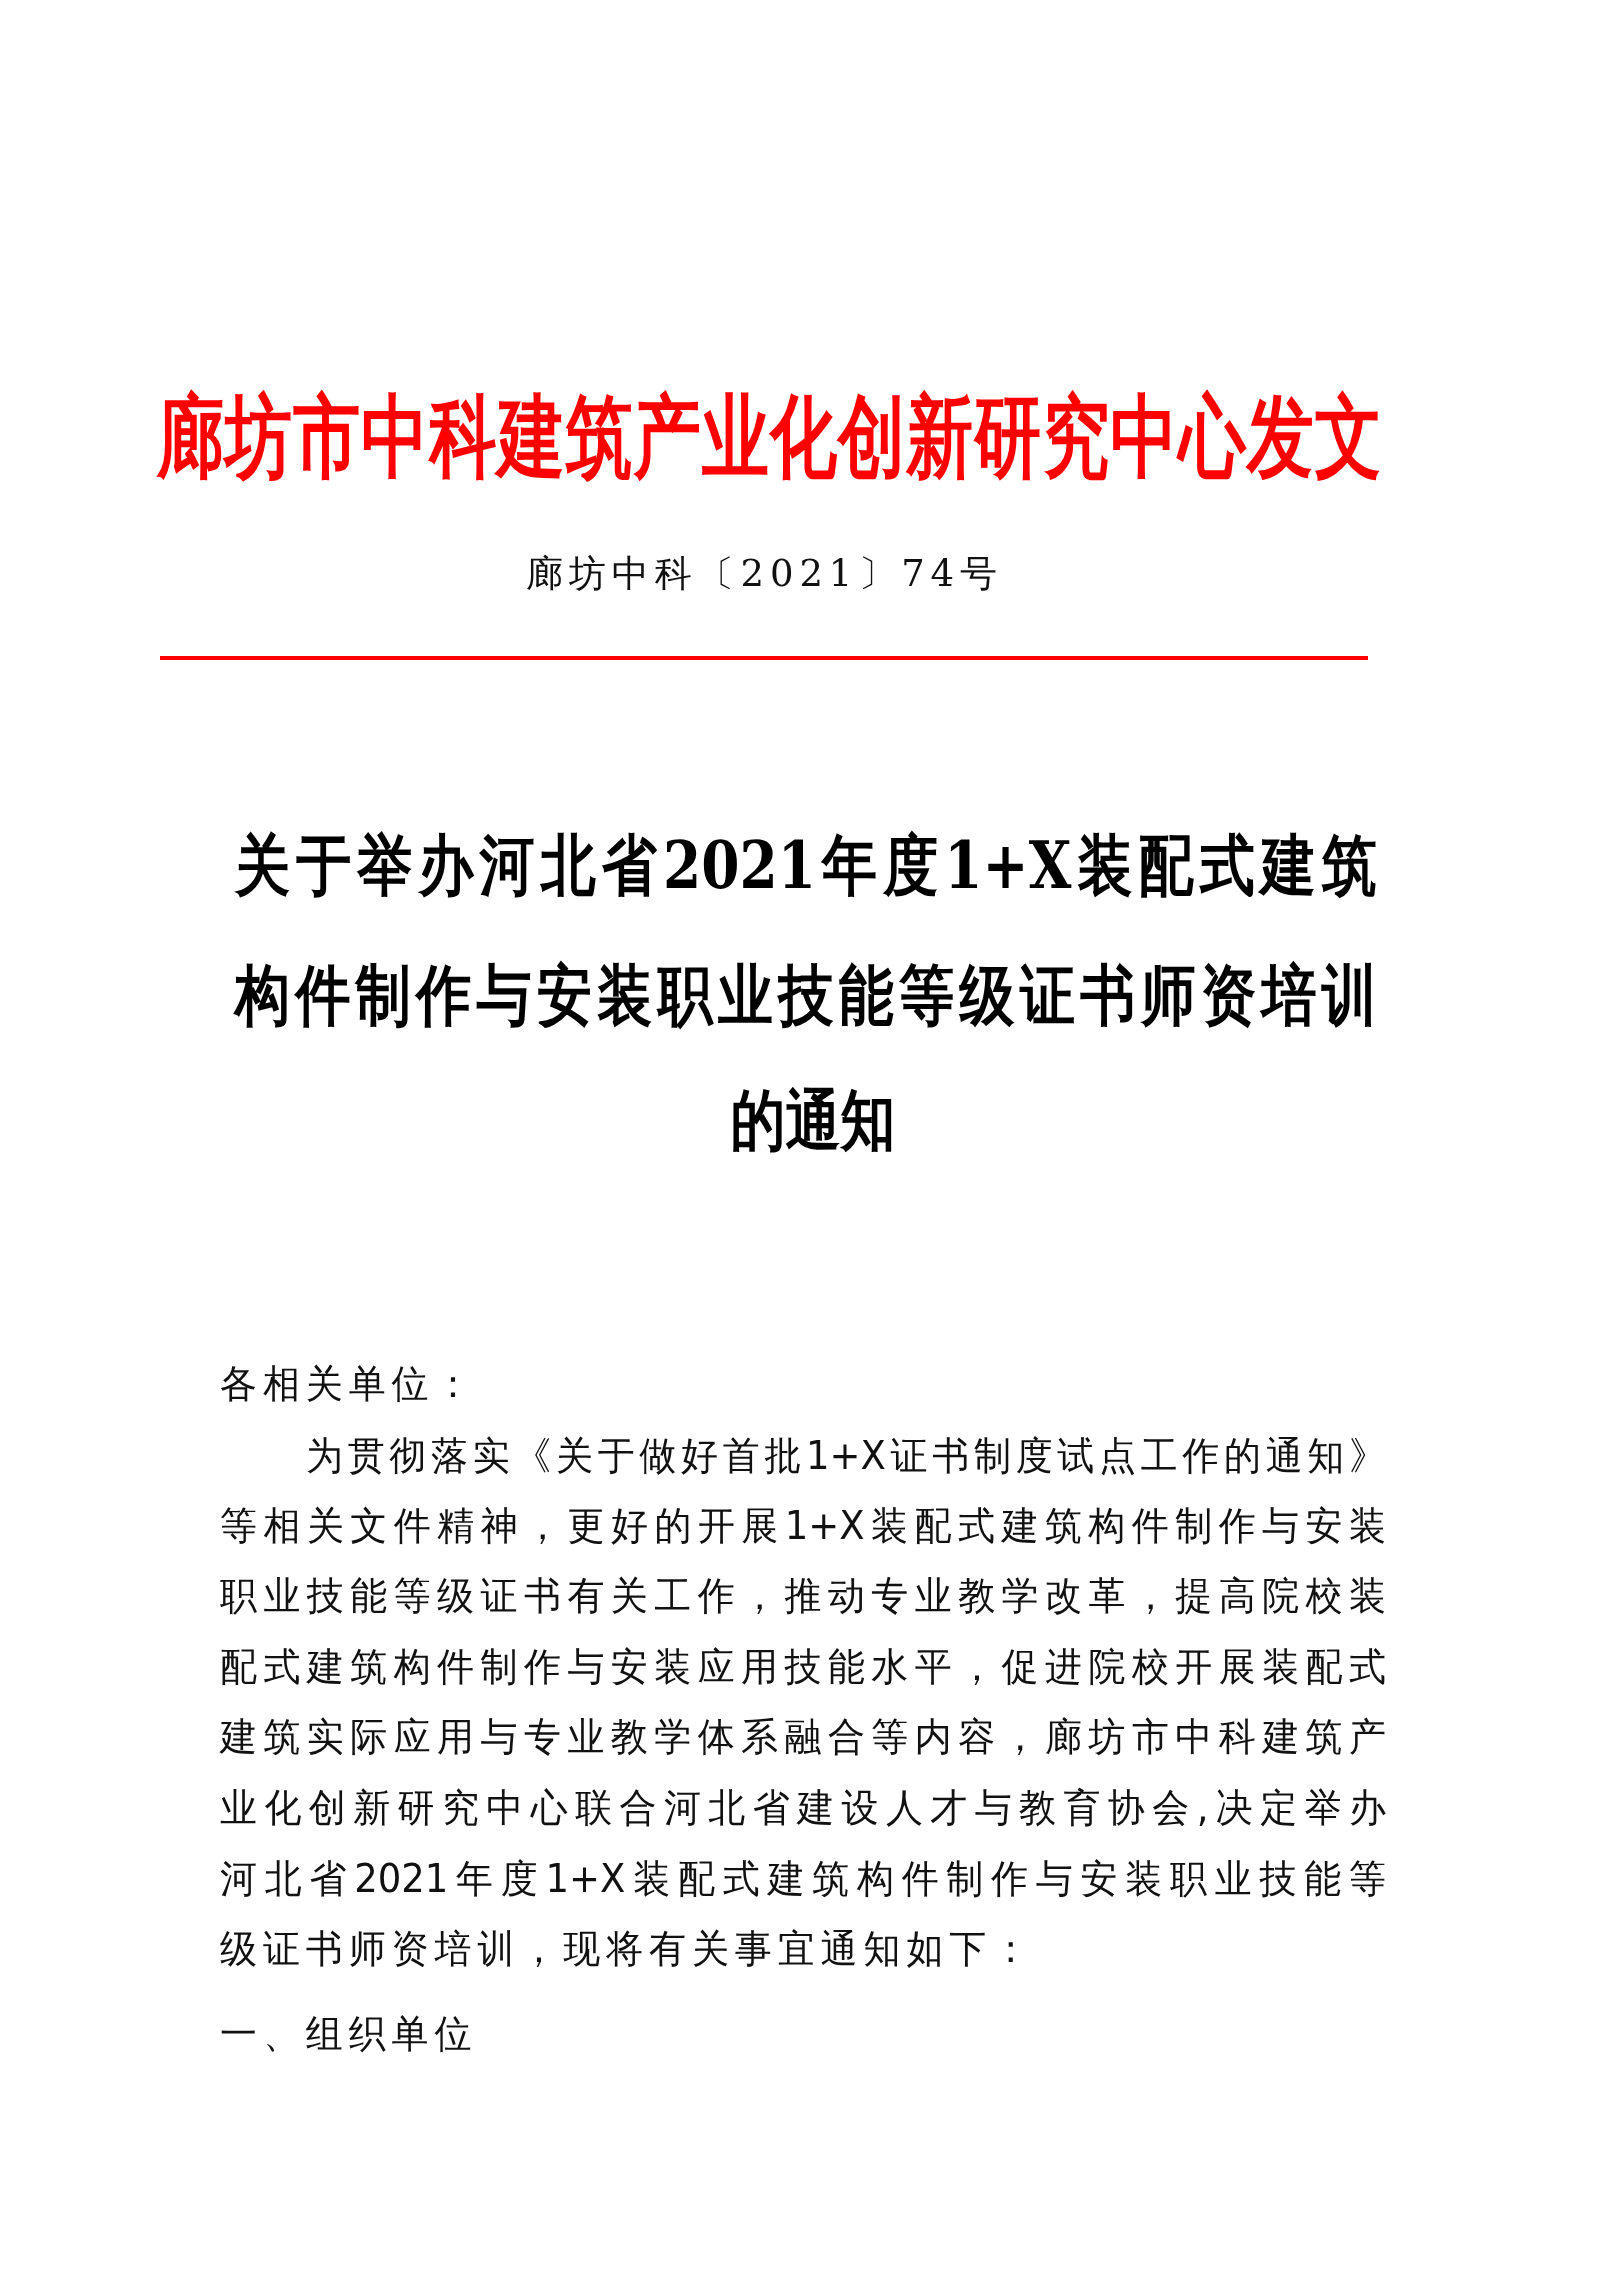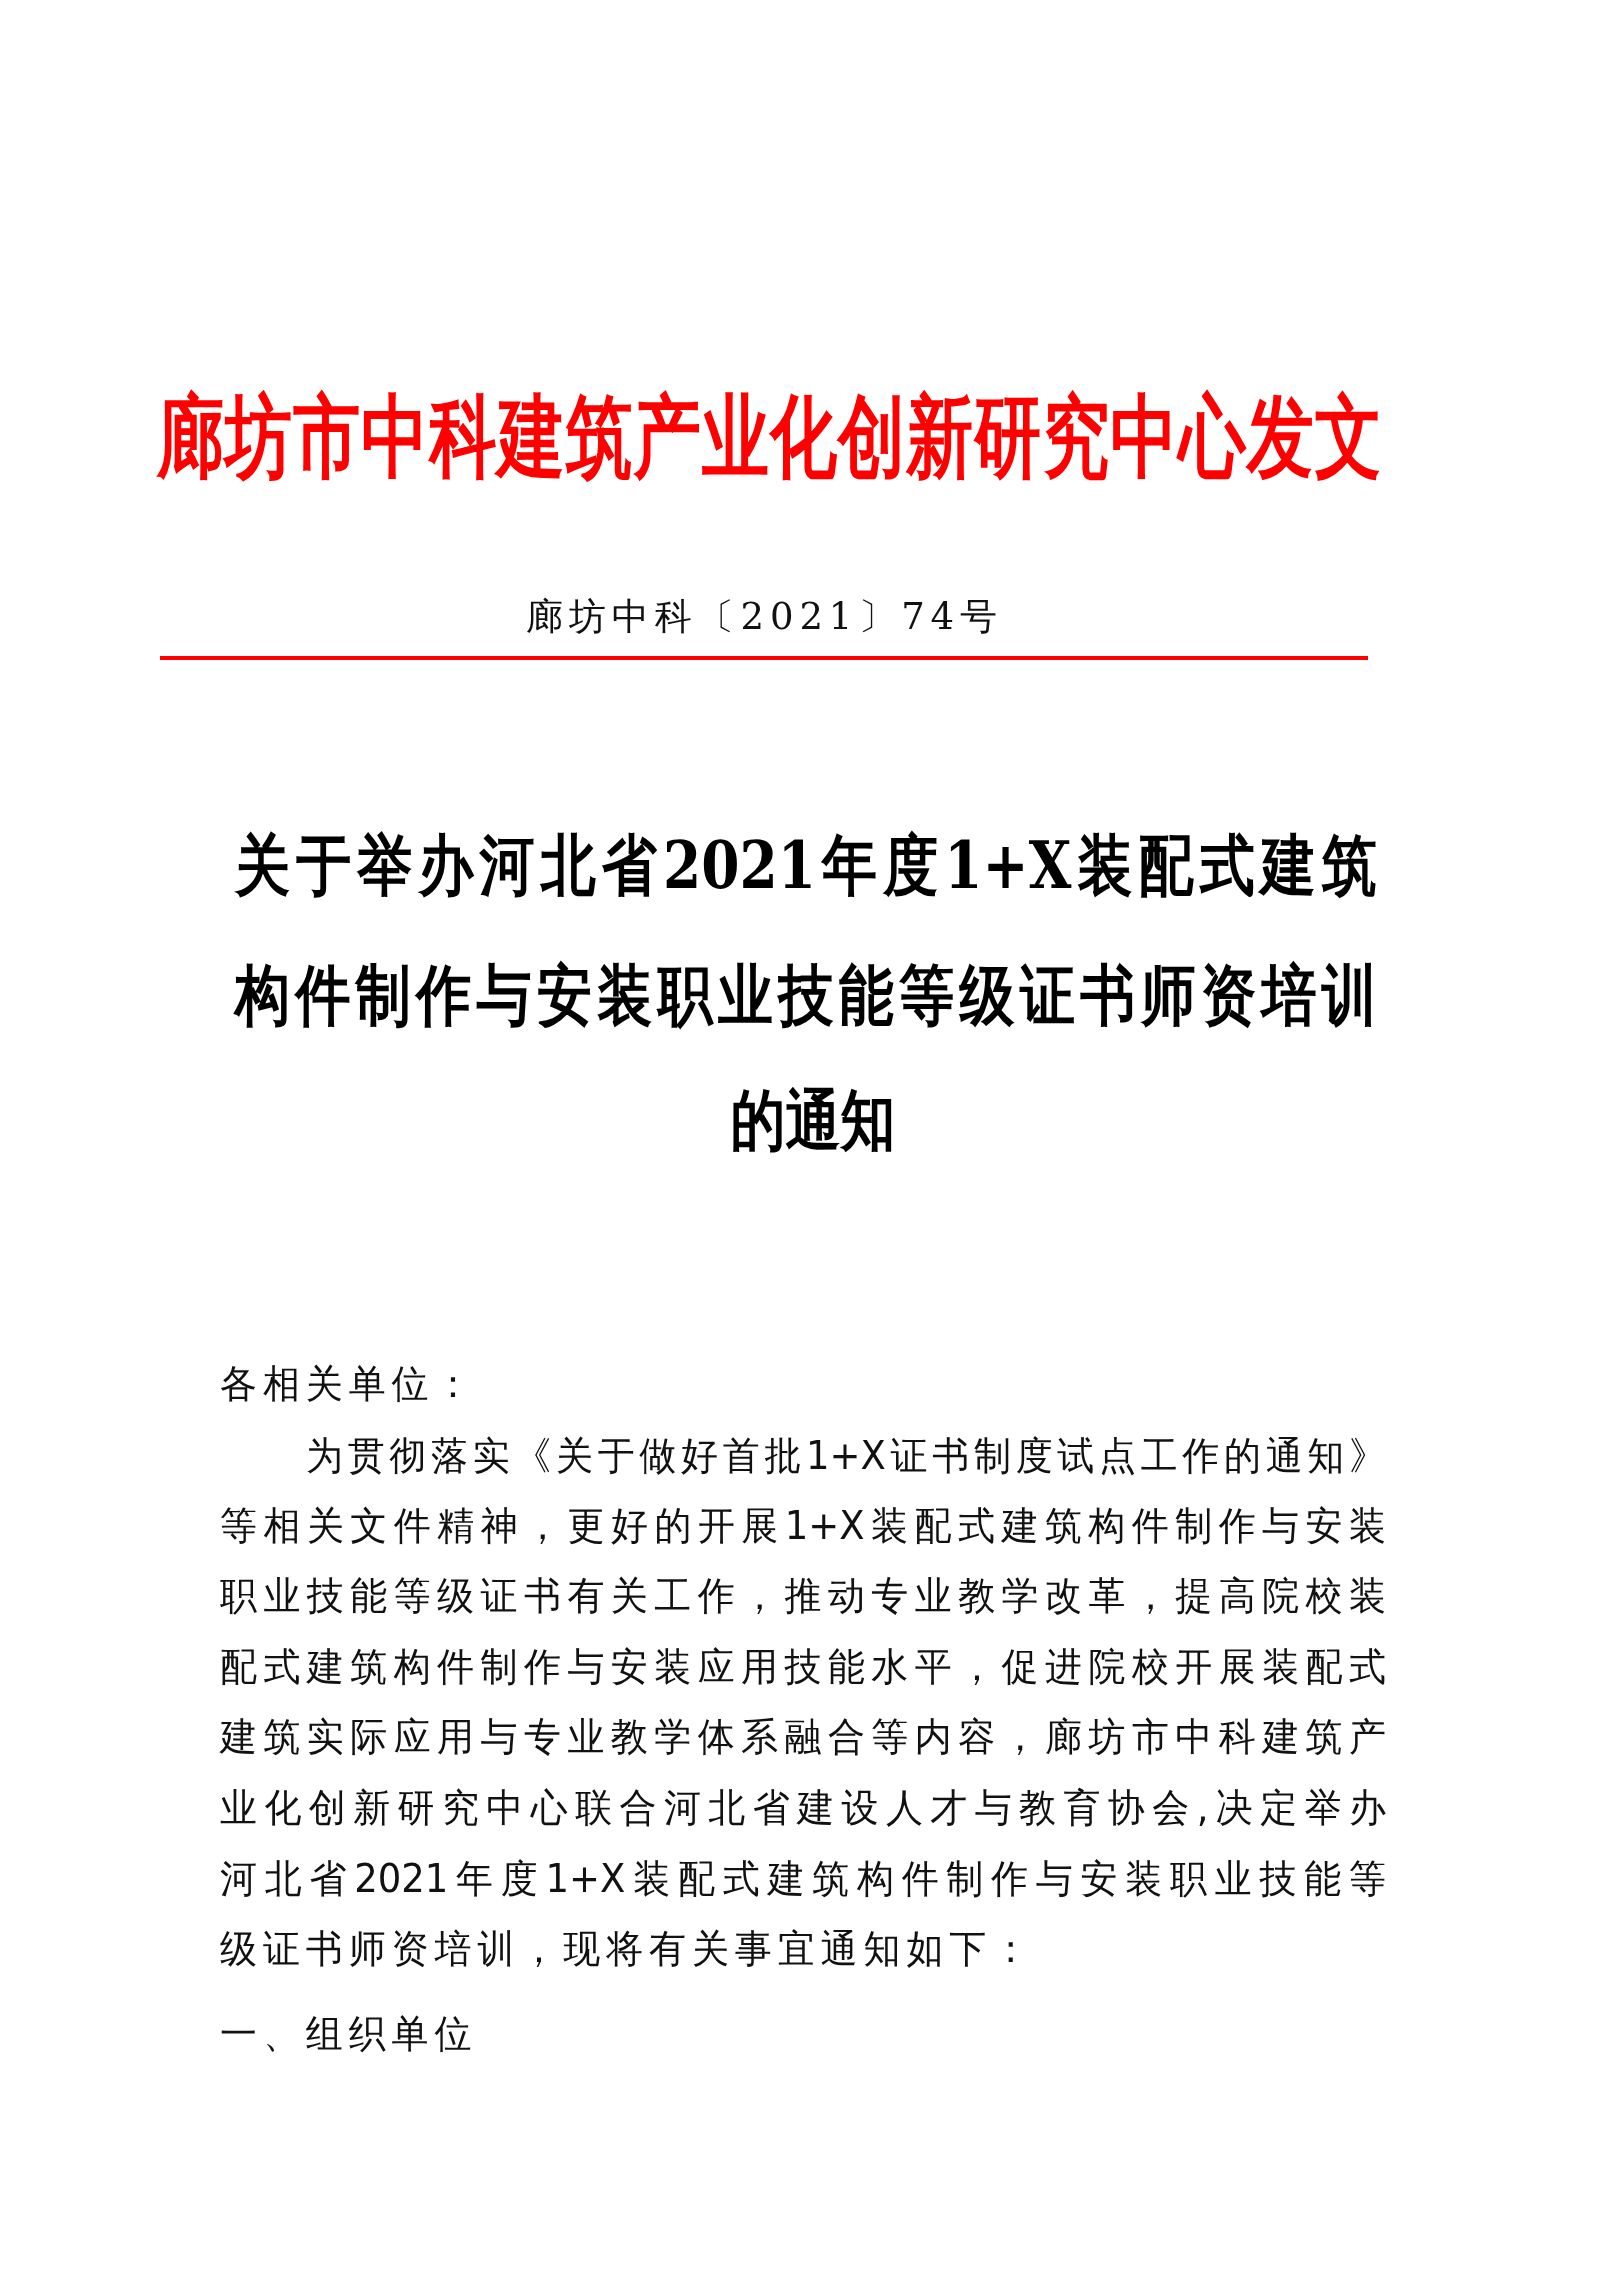--- a/index.html
+++ b/index.html
@@ -16,21 +16,20 @@
       line-height: 98px;
     }
     .red-header span { display: inline-block; transform: scaleY(1.35); transform-origin: center; }
 
     .doc-number {
       position: absolute; left: 490px; top: 544px; width: 549px; height: 59px;
       text-align: center;
       font-family: "DejaVu Serif", "Liberation Serif", serif;
       font-size: 37px; line-height: 59px; color: #111;
       letter-spacing: 5.9px;
-      margin-top: 43px;
     }
 
     .red-rule {
       position: absolute; left: 160px; top: 656px; width: 1208px; height: 3.9px;
       background: #ff0000;
     }
 
     .title-line {
       position: absolute; left: 176px; width: 1274px; height: 88px;
       text-align: center;

